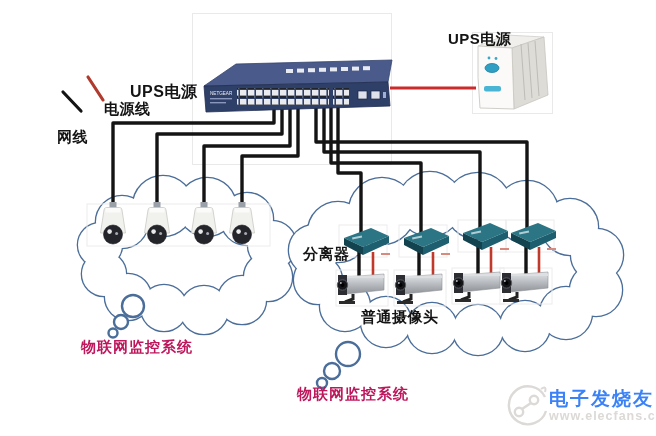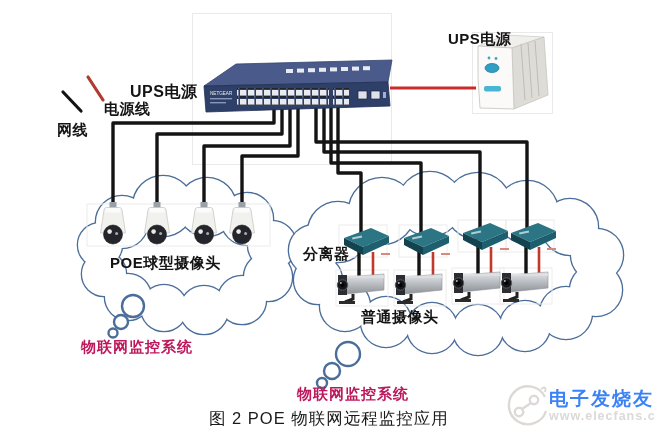--- a/index.html
+++ b/index.html
@@ -256,25 +256,23 @@
       <path d="M545,397 a19,19 0 1,0 1,14"></path>
       <path d="M541,389 q6,-4 4,3" stroke-width="2"></path>
       <circle cx="519" cy="412" r="4.2"></circle>
       <circle cx="534" cy="400" r="4.2"></circle>
       <line x1="522" y1="409" x2="531" y2="403"></line>
     </g>
   </svg>
 
   <div class="label label-lg" style="left:130px;top:83px;">UPS电源</div>
   <div class="label" style="left:104px;top:101px;">电源线</div>
-  <div class="label" style="left:57px;top:122px;">网线</div>
+  <div class="label" style="left:57px;top:129px;">网线</div>
   <div class="label" style="left:448px;top:31px;">UPS电源</div>
-  <div class="label" style="left:110px;top:255px;">POE球型摄像头</div>
   <div class="label" style="left:303px;top:246px;">分离器</div>
   <div class="label" style="left:361px;top:309px;">普通摄像头</div>
   <div class="label red-label" style="left:81px;top:339px;">物联网监控系统</div>
   <div class="label red-label" style="left:297px;top:386px;">物联网监控系统</div>
 
-  <div class="caption">图 2 POE 物联网远程监控应用</div>
 
   <div class="wm-brand">电子发烧友</div>
   <div class="wm-url">www.elecfans.com</div>
 </div>
 
 </body></html>

